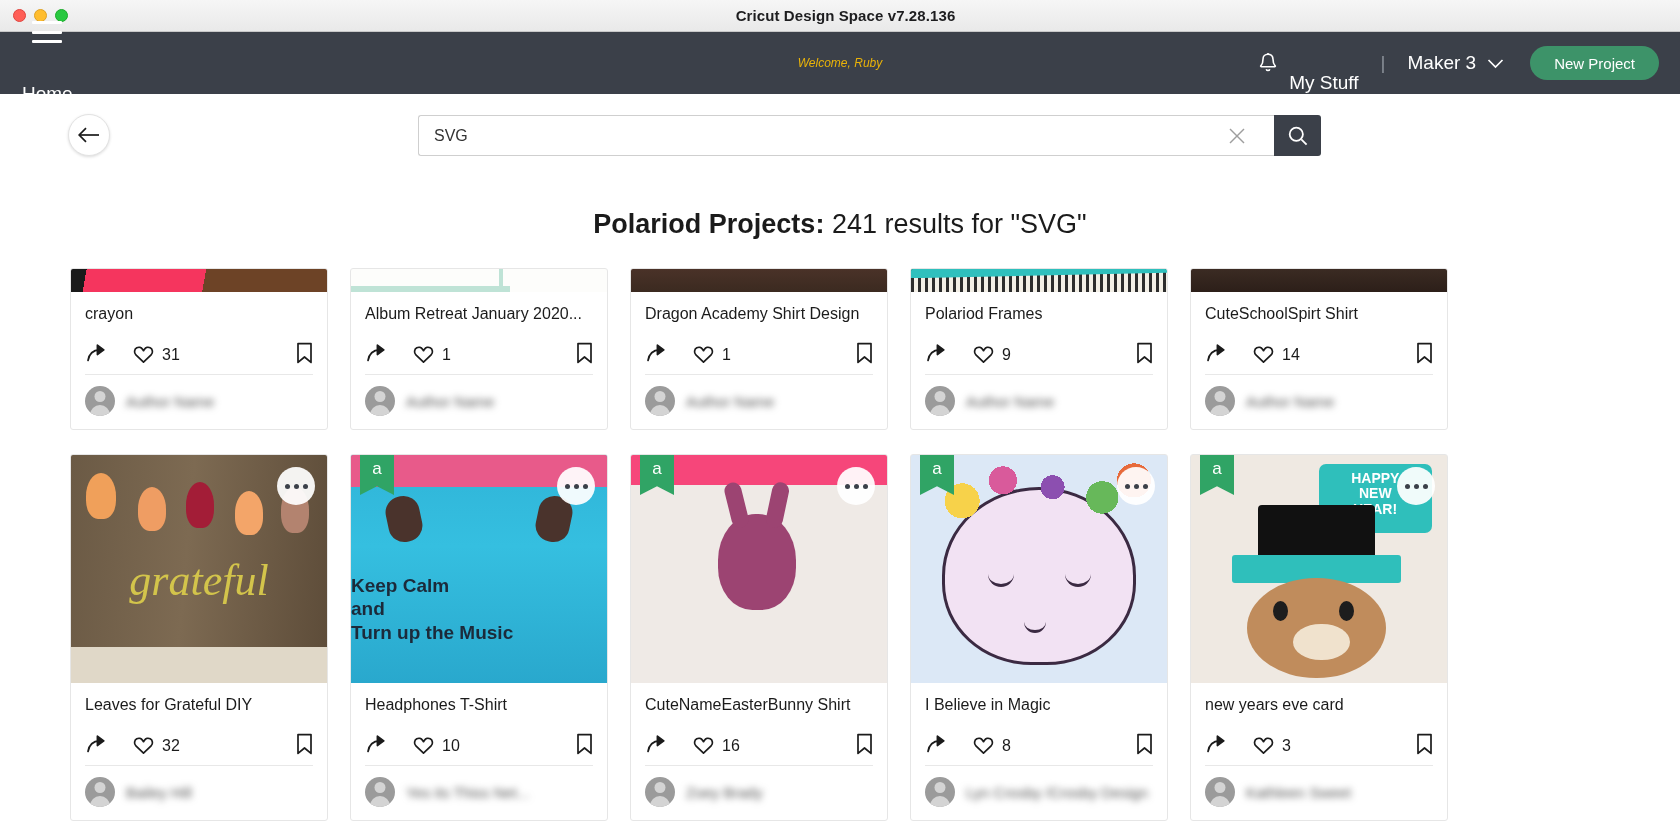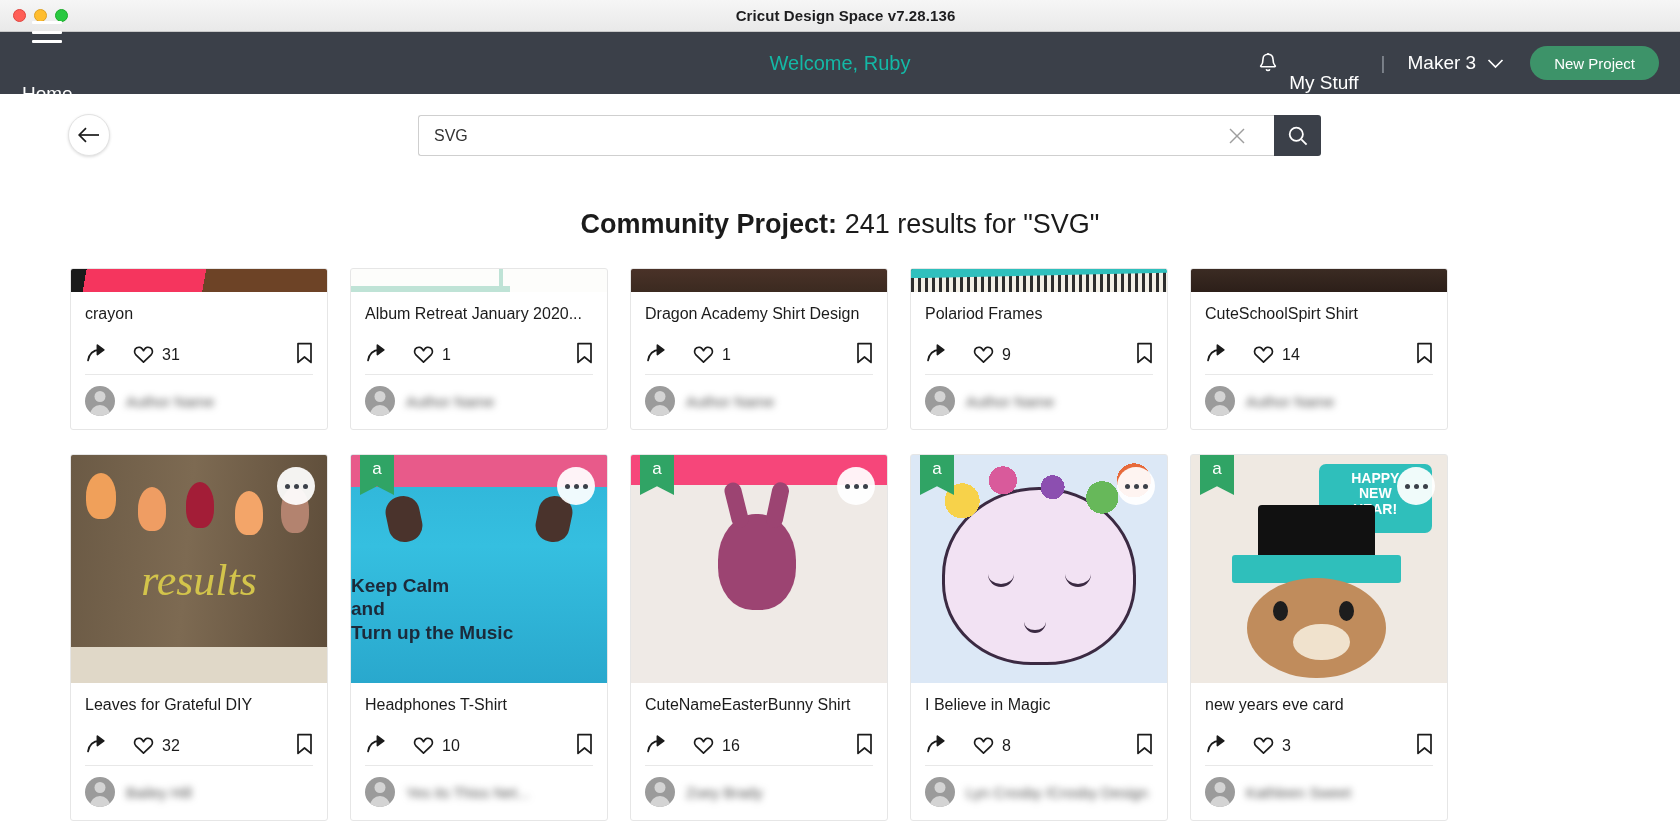--- a/index.html
+++ b/index.html
@@ -40,21 +40,21 @@
     padding: 0 21px 0 22px;
   }
   .nav-left { display: flex; align-items: center; gap: 40px; z-index: 2; flex-direction: column; }
   .hamburger { width: 30px; height: 22px; display: flex; flex-direction: column;
                justify-content: space-between; cursor: pointer; }
   .hamburger span { display: block; height: 3px; background: #fff; border-radius: 1px; }
   .nav-home { color: #fff; font-size: 19px; cursor: pointer; }
 
   .nav-center {
     position: absolute; left: 0; right: 0; text-align: center;
-    color: #14b8a6; font-size: 20px; pointer-events: none;
+    color: #eab308; font-size: 12px; pointer-events: none; font-style: italic;
   }
 
   .nav-right {
     margin-left: auto; display: flex; align-items: center; gap: 0; z-index: 2;
   }
   .mystuff { display: flex; align-items: center; gap: 11px; cursor: pointer; margin-right: 22px; }
   .bell { width: 20px; height: 22px; display: block; }
   .mystuff-label { color: #fff; font-size: 19px; margin-top: 40px; }
   .nav-divider { color: #8b9099; font-size: 19px; margin-right: 22px; }
   .machine { display: flex; align-items: center; gap: 11px; cursor: pointer; margin-right: 26px; }
@@ -259,21 +259,21 @@
         <svg width="22" height="22" viewBox="0 0 22 22" fill="none" stroke="#ffffff" stroke-width="1.8">
           <circle cx="9.3" cy="9.3" r="6.6"></circle>
             <path d="M14.3 14.3 19.6 19.6"></path>
         </svg>
       </span>
     </button>
   </div>
 </div>
 
 <div class="results-head">
-  <b>Community Project:</b>
+  <b>Polariod Projects:</b>
   <span>241 results for "SVG"</span>
 </div>
 
 <div class="grid" id="grid">
     <div class="card clipped">
       <div class="thumb clip">
        <div class="thumb-art" style="background:linear-gradient(100deg,#1a1a1a 0 6%,#f5355e 6% 52%,#6d4326 52% 100%)"></div>
 
      </div>
      <div class="card-body">
@@ -465,21 +465,21 @@
        </div>
     </div>
     <div class="card">
       <div class="thumb ">
        <div class="thumb-art" style="background:linear-gradient(95deg,#6b5a45,#7d6a52 45%,#5d4c39)"></div>
         <div style="position:absolute;left:6%;top:8%;width:30px;height:46px;border-radius:50% 50% 40% 40%;background:#f0a05a"></div>
         <div style="position:absolute;left:26%;top:14%;width:28px;height:44px;border-radius:50% 50% 40% 40%;background:#ef9d63"></div>
         <div style="position:absolute;left:45%;top:12%;width:28px;height:46px;border-radius:50% 50% 40% 40%;background:#a31d37"></div>
         <div style="position:absolute;left:64%;top:16%;width:28px;height:44px;border-radius:50% 50% 40% 40%;background:#f3a569"></div>
         <div style="position:absolute;left:82%;top:14%;width:28px;height:46px;border-radius:50% 50% 40% 40%;background:#b3836f"></div>
-        <div style="position:absolute;left:0;right:0;top:44%;text-align:center;color:#d3c44b;font-size:44px;font-style:italic;font-family:'Liberation Serif',serif">results</div>
+        <div style="position:absolute;left:0;right:0;top:44%;text-align:center;color:#d3c44b;font-size:44px;font-style:italic;font-family:'Liberation Serif',serif">grateful</div>
         <div style="position:absolute;left:0;right:0;bottom:0;height:16%;background:#e0d8c8"></div>
 
        <div class="menu-dots">
           <i></i>
           <i></i>
           <i></i>
         </div>
      </div>
      <div class="card-body">
        <div class="card-title">Leaves for Grateful DIY</div>

